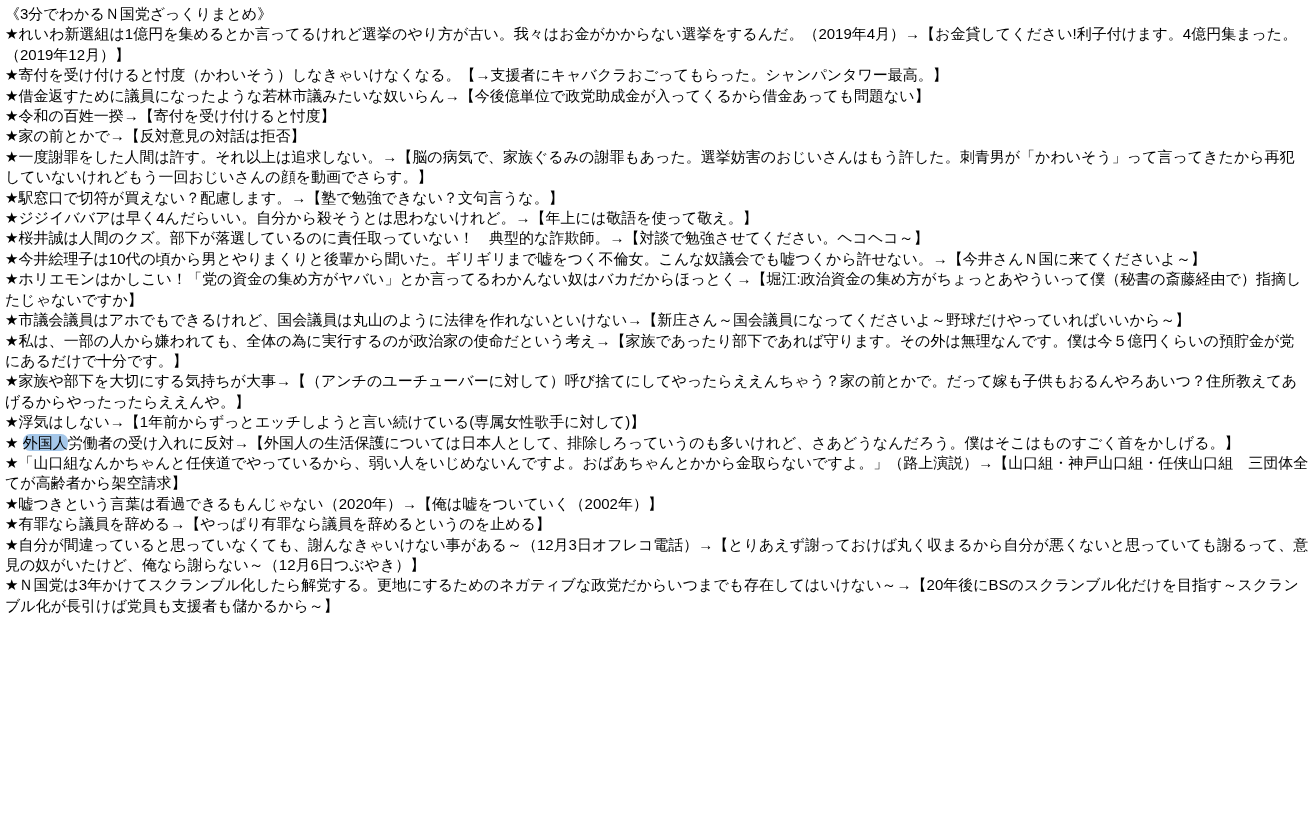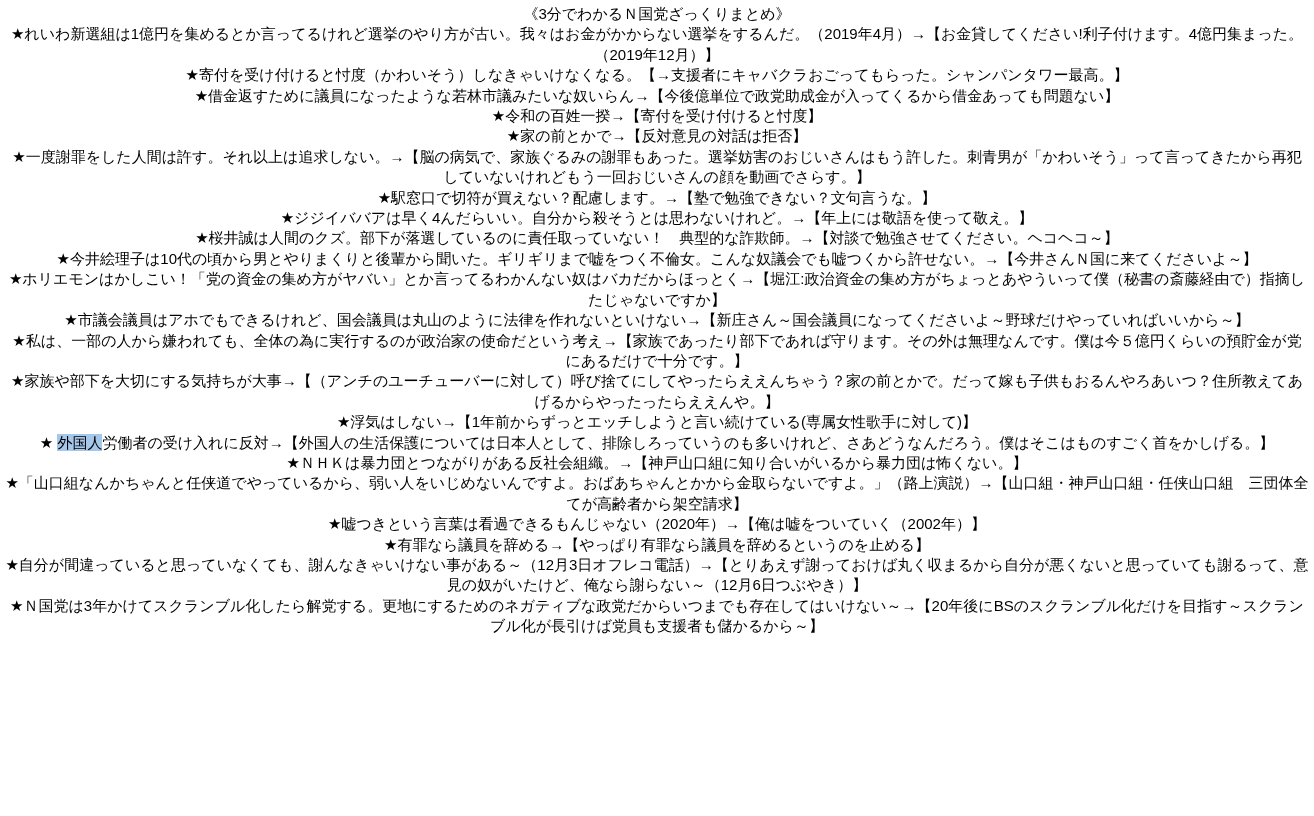--- a/index.html
+++ b/index.html
@@ -17,28 +17,28 @@
     width: 1314px;
     padding: 4px 5px 0 5px;
     font-family: "Liberation Sans", "DejaVu Sans", sans-serif;
     font-size: 15px;
     line-height: 20.4px;
     color: #000000;
     word-break: break-all;
     overflow-wrap: anywhere;
     line-break: anywhere;
     text-rendering: optimizeLegibility;
-    text-align: center;
   }
   .line {
     min-height: 20.4px;
     white-space: pre-wrap;
   }
   .hl {
     background: #a5c7e9;
+    border-radius: 7px;
   }
 </style>
 </head>
 <body>
 
 <div id="doc">
     <div class="line">《3分でわかるＮ国党ざっくりまとめ》</div>
     <div class="line">★れいわ新選組は1億円を集めるとか言ってるけれど選挙のやり方が古い。我々はお金がかからない選挙をするんだ。（2019年4月）→【お金貸してください!利子付けます。4億円集まった。（2019年12月）】</div>
     <div class="line">★寄付を受け付けると忖度（かわいそう）しなきゃいけなくなる。【→支援者にキャバクラおごってもらった。シャンパンタワー最高。】</div>
     <div class="line">★借金返すために議員になったような若林市議みたいな奴いらん→【今後億単位で政党助成金が入ってくるから借金あっても問題ない】</div>
@@ -48,19 +48,18 @@
     <div class="line">★駅窓口で切符が買えない？配慮します。→【塾で勉強できない？文句言うな。】</div>
     <div class="line">★ジジイババアは早く4んだらいい。自分から殺そうとは思わないけれど。→【年上には敬語を使って敬え。】</div>
     <div class="line">★桜井誠は人間のクズ。部下が落選しているのに責任取っていない！　典型的な詐欺師。→【対談で勉強させてください。ヘコヘコ～】</div>
     <div class="line">★今井絵理子は10代の頃から男とやりまくりと後輩から聞いた。ギリギリまで嘘をつく不倫女。こんな奴議会でも嘘つくから許せない。→【今井さんＮ国に来てくださいよ～】</div>
     <div class="line">★ホリエモンはかしこい！「党の資金の集め方がヤバい」とか言ってるわかんない奴はバカだからほっとく→【堀江:政治資金の集め方がちょっとあやういって僕（秘書の斎藤経由で）指摘したじゃないですか】</div>
     <div class="line">★市議会議員はアホでもできるけれど、国会議員は丸山のように法律を作れないといけない→【新庄さん～国会議員になってくださいよ～野球だけやっていればいいから～】</div>
     <div class="line">★私は、一部の人から嫌われても、全体の為に実行するのが政治家の使命だという考え→【家族であったり部下であれば守ります。その外は無理なんです。僕は今５億円くらいの預貯金が党にあるだけで十分です。】</div>
     <div class="line">★家族や部下を大切にする気持ちが大事→【（アンチのユーチューバーに対して）呼び捨てにしてやったらええんちゃう？家の前とかで。だって嫁も子供もおるんやろあいつ？住所教えてあげるからやったったらええんや。】</div>
     <div class="line">★浮気はしない→【1年前からずっとエッチしようと言い続けている(専属女性歌手に対して)】</div>
     <div class="line"><span>★ </span><span class="hl" style="background: rgb(165, 199, 233);">外国人</span><span>労働者の受け入れに反対→【外国人の生活保護については日本人として、排除しろっていうのも多いけれど、さあどうなんだろう。僕はそこはものすごく首をかしげる。】</span></div>
-    <div class="line">★ＮＨＫは暴力団とつながりがある反社会組織。→【神戸山口組に知り合いがいるから暴力団は怖くない。】</div>
     <div class="line">★「山口組なんかちゃんと任侠道でやっているから、弱い人をいじめないんですよ。おばあちゃんとかから金取らないですよ。」（路上演説）→【山口組・神戸山口組・任侠山口組　三団体全てが高齢者から架空請求】</div>
     <div class="line">★嘘つきという言葉は看過できるもんじゃない（2020年）→【俺は嘘をついていく（2002年）】</div>
     <div class="line">★有罪なら議員を辞める→【やっぱり有罪なら議員を辞めるというのを止める】</div>
     <div class="line">★自分が間違っていると思っていなくても、謝んなきゃいけない事がある～（12月3日オフレコ電話）→【とりあえず謝っておけば丸く収まるから自分が悪くないと思っていても謝るって、意見の奴がいたけど、俺なら謝らない～（12月6日つぶやき）】</div>
     <div class="line">★Ｎ国党は3年かけてスクランブル化したら解党する。更地にするためのネガティブな政党だからいつまでも存在してはいけない～→【20年後にBSのスクランブル化だけを目指す～スクランブル化が長引けば党員も支援者も儲かるから～】</div>
   </div>
 
 </body></html>

